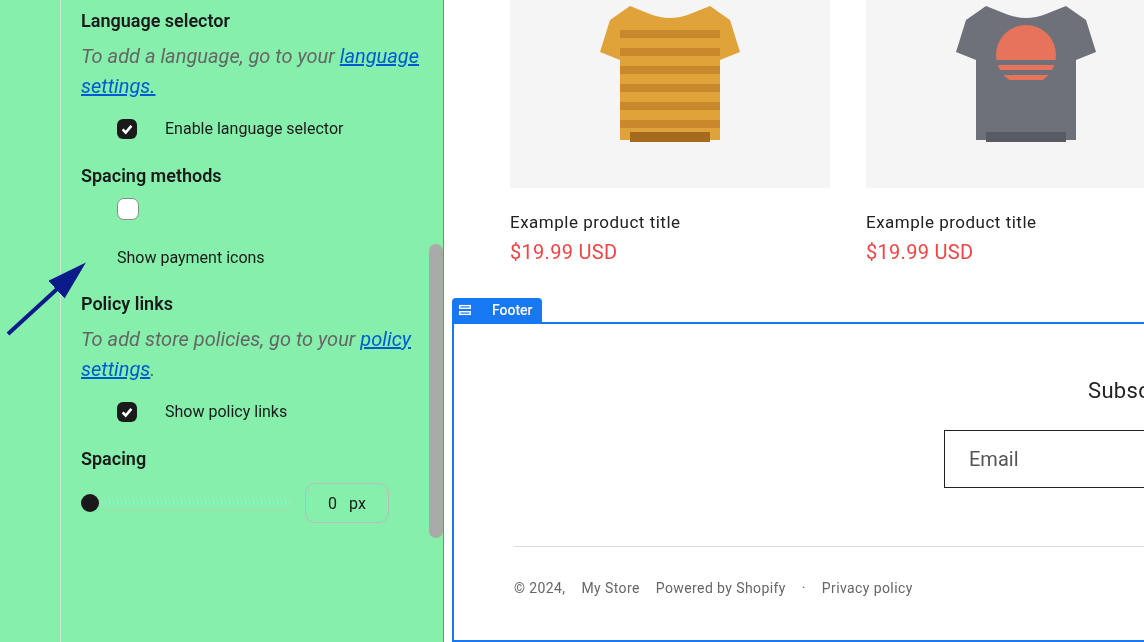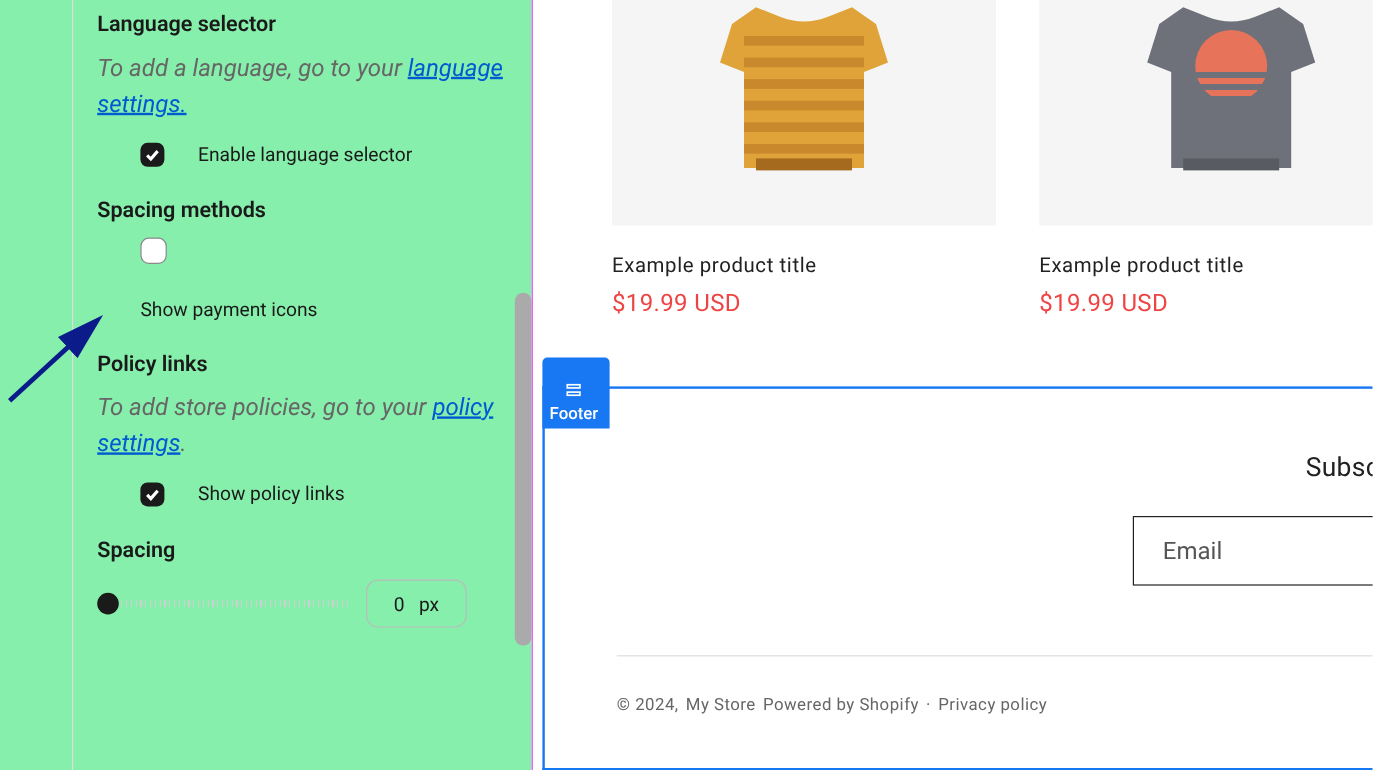--- a/index.html
+++ b/index.html
@@ -33,27 +33,27 @@
 
   
   .preview { flex:1; height:642px; position:relative; background:#fff; border-left:1px solid #d946ef; overflow:hidden; }
   .product-row { position:absolute; top:0; left:66px; display:flex; gap:36px; }
   .product-card { width:320px; }
   .product-thumb { width:320px; height:188px; background:#f5f5f5; display:flex; align-items:flex-start; justify-content:center; overflow:hidden;}
   .product-title-txt { font-size:17px; color:#222; letter-spacing:0.5px; margin-top:24px; }
   .product-price { font-size:20px; color:#ef4444; margin-top:8px; letter-spacing:0.3px;}
 
   .footer-section { position:absolute; left:8px; right:0; top:322px; bottom:0; border:2px solid #1877f2; border-right:none; }
-  .footer-tag { position:absolute; left:-2px; top:-26px; background:#1877f2; color:#fff; font-size:14px; font-weight:500; padding:20px 9px 4px 6px; border-radius:4px 4px 0 0; display:flex; align-items:center; gap:5px;flex-direction:column; }
+  .footer-tag { position:absolute; left:-2px; top:-26px; background:#1877f2; color:#fff; font-size:14px; font-weight:500; padding:4px 9px 4px 6px; border-radius:4px 4px 0 0; display:flex; align-items:center; gap:20px; }
   .footer-tag svg{ width:14px; height:14px; stroke:#fff; fill:none; stroke-width:1.6;}
   .footer-body { padding-top:40px; height:100%; position:relative; }
   .subscribe-heading { position:absolute; top:54px; right:-44px; font-size:22px; color:#222; letter-spacing:0.3px;}
   .email-field { position:absolute; top:106px; right:-44px; width:244px; height:58px; border:1px solid #222; padding-left:24px; display:flex; align-items:center; font-size:20px; color:#555;}
   .footer-hr { position:absolute; left:60px; right:0; top:222px; height:1px; background:#ddd; }
-  .footer-legal { position:absolute; left:60px; top:256px; font-size:14px; color:#666; letter-spacing:0.4px; display:flex; align-items:center; gap:6px;}
+  .footer-legal { position:absolute; left:60px; top:256px; font-size:14px; color:#666; letter-spacing:0.4px; display:flex; align-items:center; gap:16px;}
   .footer-legal .storelink { color:#666;text-align:right; }
   .footer-legal .dot { color:#666; }
 </style>
 </head>
 <body>
 
 <div class="app">
 
   <div class="sidebar-wrap">
     <div class="sidebar-edge-left"></div>

